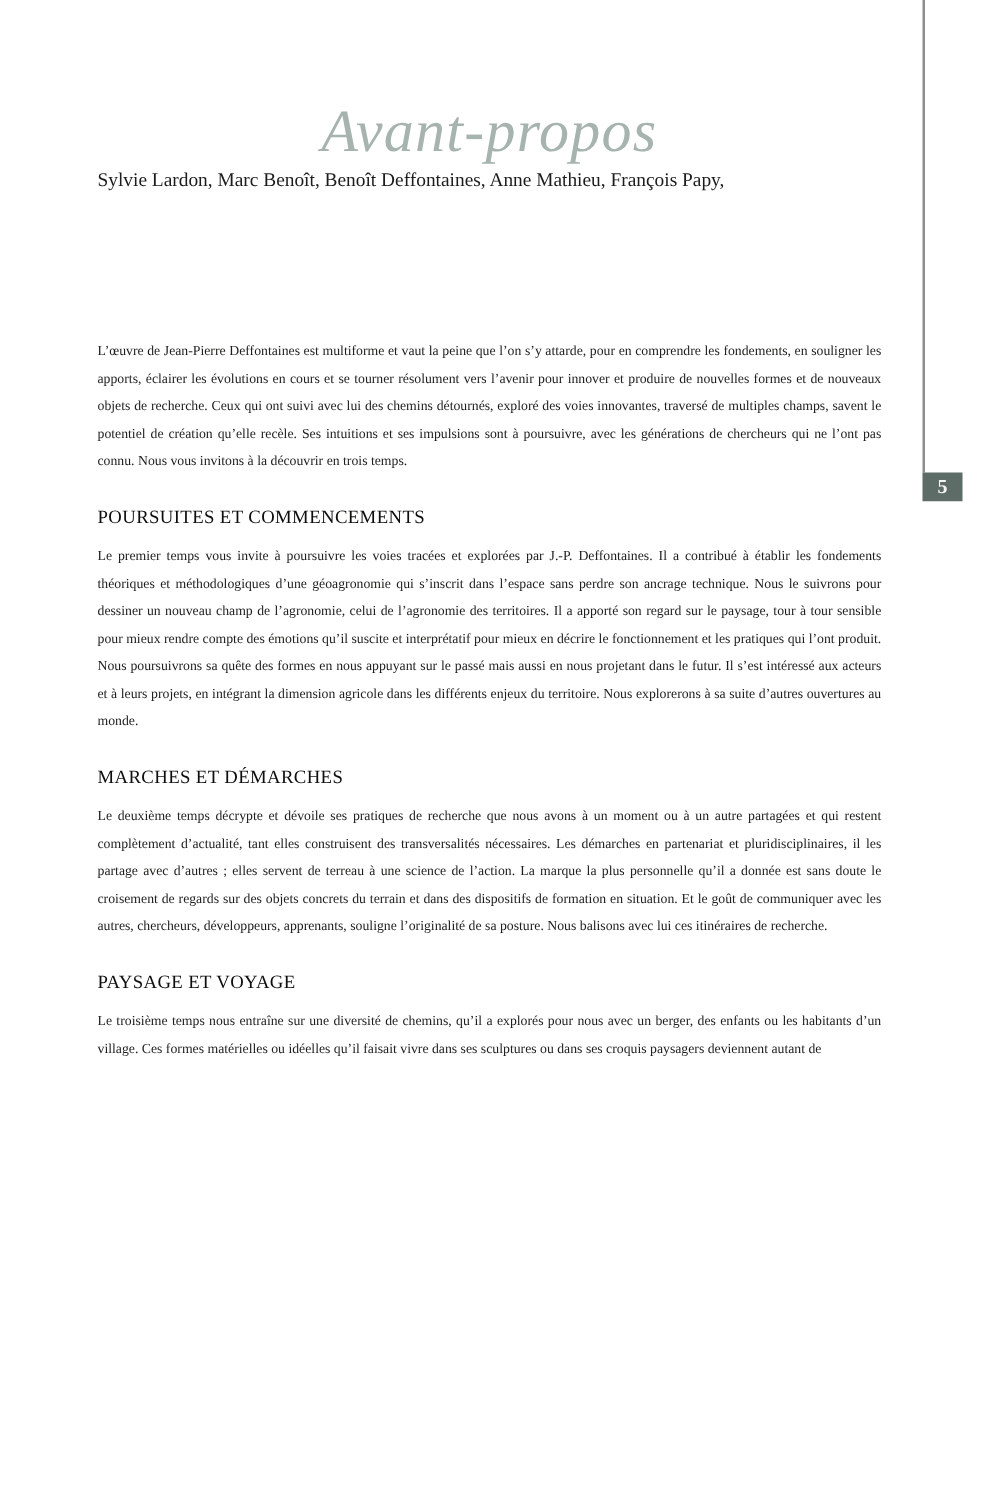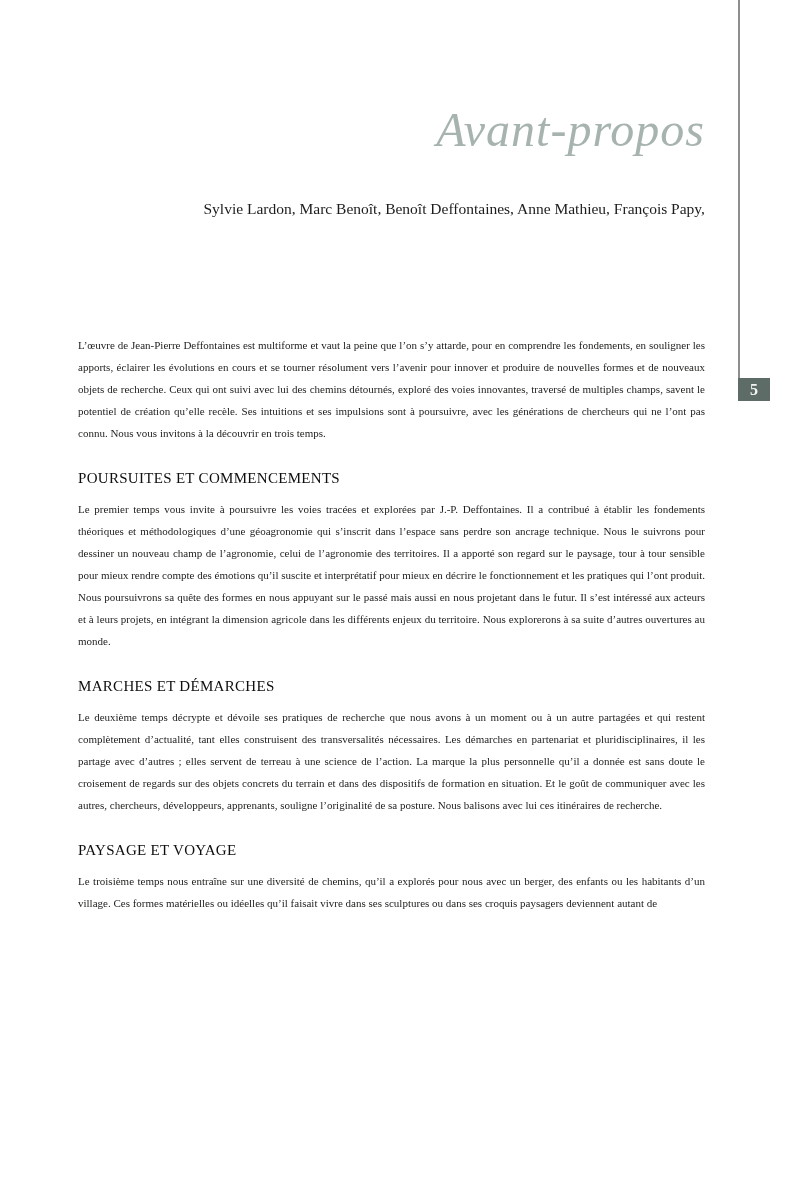--- a/index.html
+++ b/index.html
@@ -41,34 +41,32 @@
     line-height: 1;
     font-family: "Liberation Serif", serif;
   }
   .content {
     position: absolute;
     left: 78px;
     top: 0;
     width: 627px;
   }
   .title {
-    margin: 102px 0 0 0;
+    margin: 78px 0 0 0;
     font-size: 48px;
     line-height: 55px;
     font-style: italic;
     font-weight: 400;
     letter-spacing: 1px;
     color: #a6b3ae;
-    text-align: right;
+    text-align: center;
   }
   .authors {
-    margin-top: 40px;
     font-size: 15.5px;
     line-height: 23px;
-    text-align: right;
     color: #1c1c1a;
   }
   .para {
     margin: 0;
     font-size: 11px;
     line-height: 22px;
     text-align: justify;
     color: #1d1d1b;
   }
   .para.intro {

